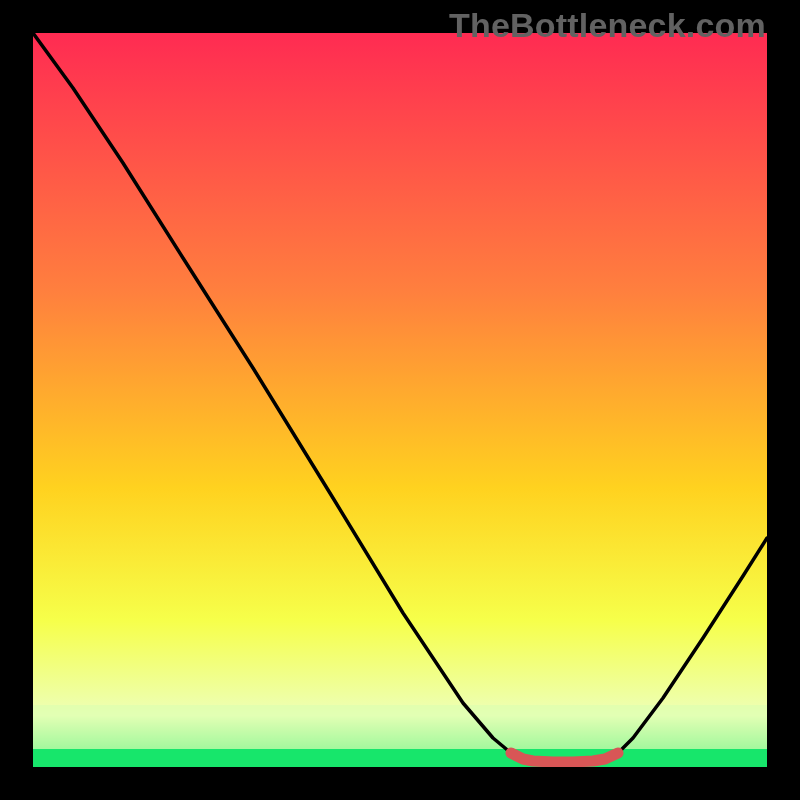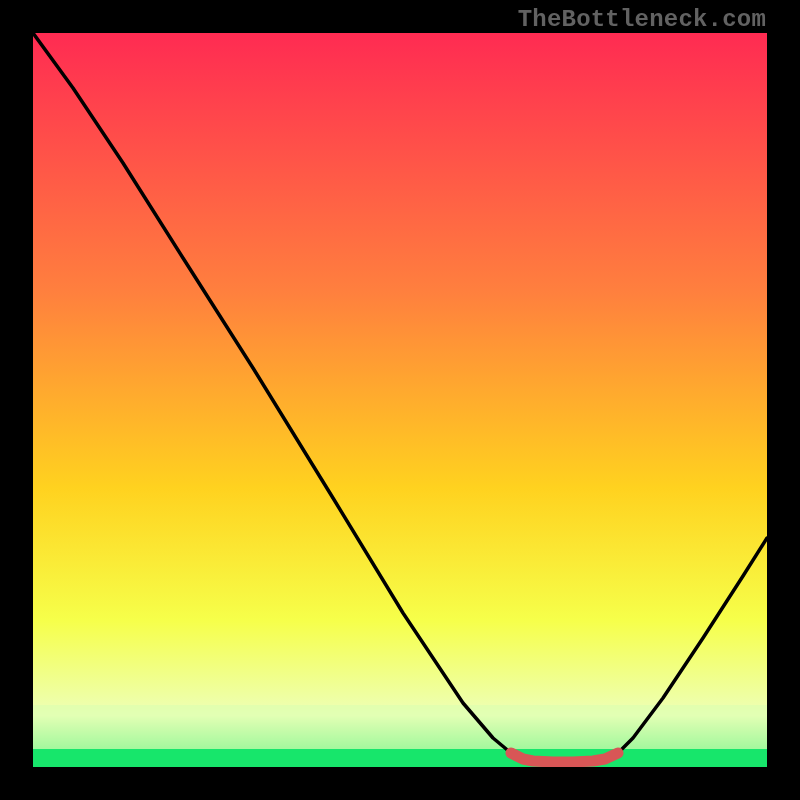--- a/index.html
+++ b/index.html
@@ -23,22 +23,22 @@
     left: 33px;
     top: 33px;
     width: 734px;
     height: 734px;
     overflow: hidden;
   }
   .watermark {
     position: absolute;
     top: 6px;
     right: 34px;
-    font-family: Liberation Mono, monospace;
-    font-size: 24px;
+    font-family: Liberation Sans, sans-serif;
+    font-size: 34px;
     font-weight: 600;
     color: #626262;
     letter-spacing: 0.2px;
   }
   svg { display: block; }
 </style>
 </head>
 <body>
 
 <div class="frame">

